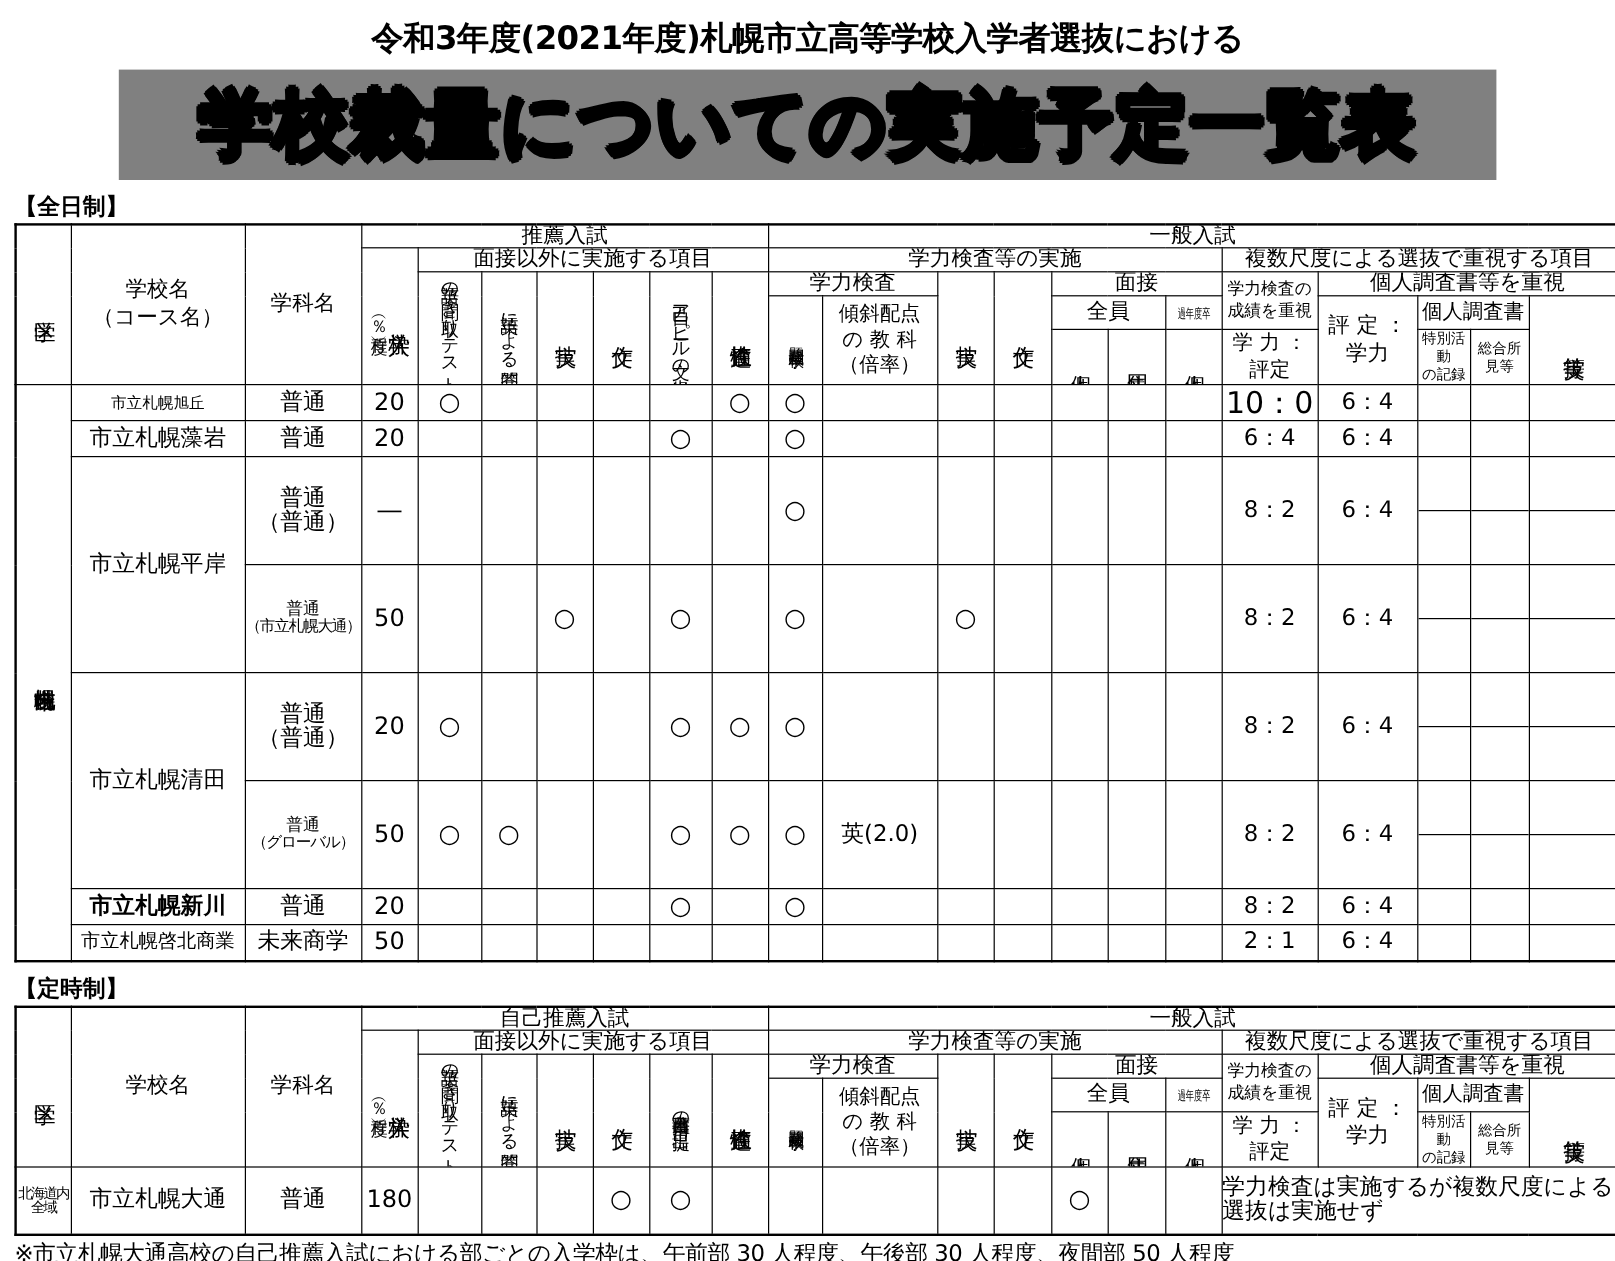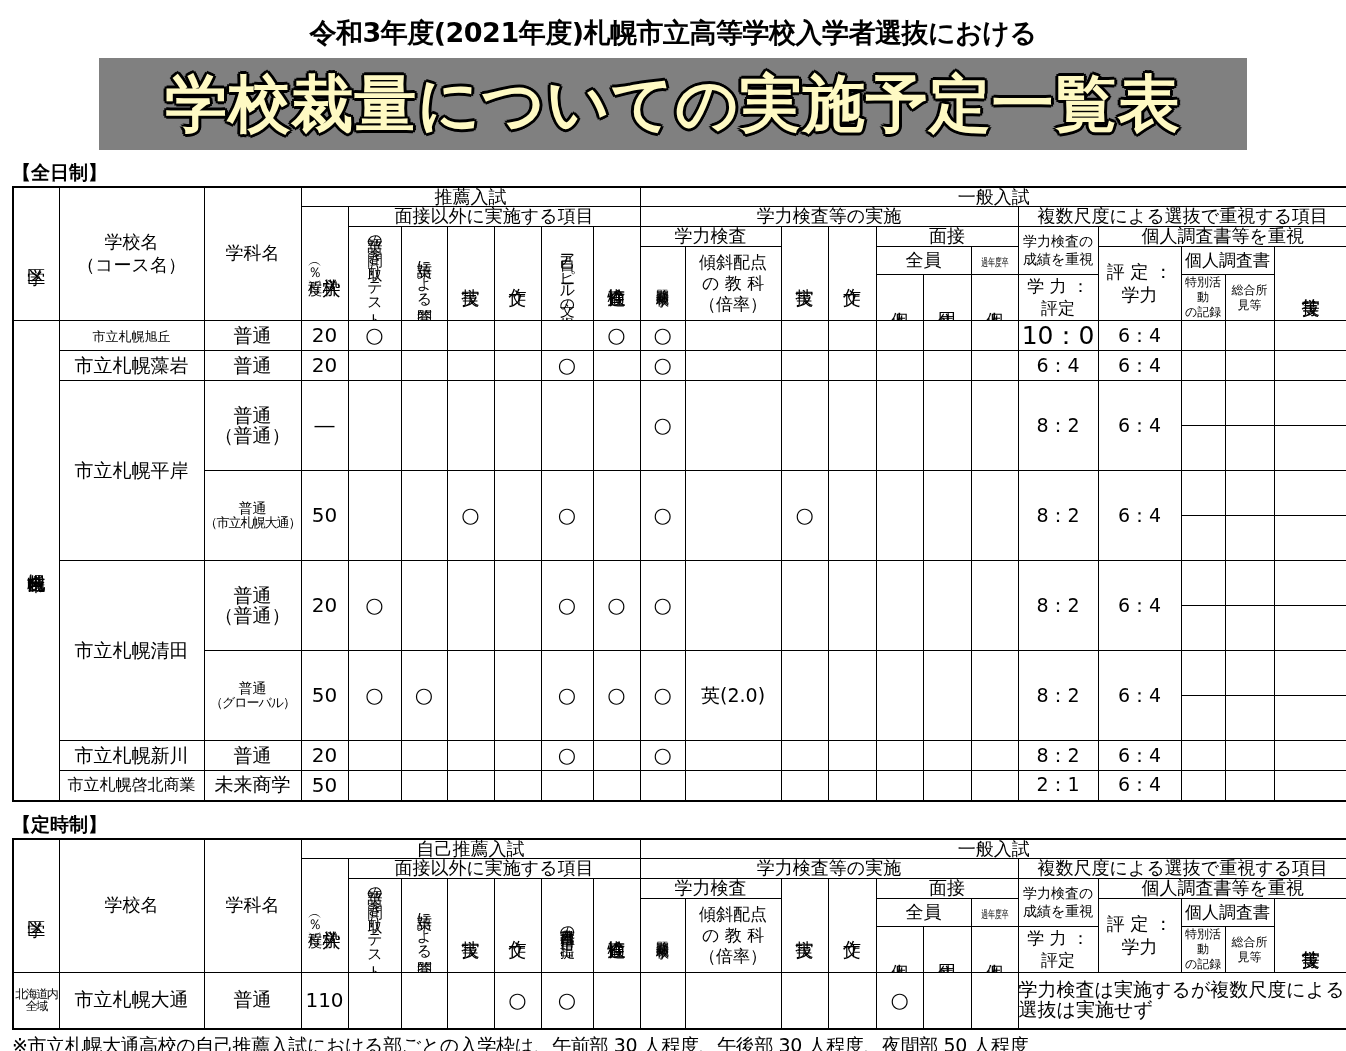--- a/index.html
+++ b/index.html
@@ -27,21 +27,21 @@
   .title-bar {
     margin: 10px auto 0 auto;
     width: 1148px;
     height: 92px;
     background: #808080;
     display: flex; align-items: center; justify-content: center;
   }
   .title-main {
     font-size: 62px;
     font-weight: bold;
-    color: #fef9c3;
+    color: #000000;
     letter-spacing: 1px;
     text-shadow:
       -2px -2px 0 #000, 2px -2px 0 #000, -2px 2px 0 #000, 2px 2px 0 #000,
       -3px 0 0 #000, 3px 0 0 #000, 0 -3px 0 #000, 0 3px 0 #000;
     white-space: nowrap;
     line-height: 1;
   }
 
   .section-label {
     font-size: 19px;
@@ -508,21 +508,21 @@
           <td class="split">
             <div></div>
             <div></div>
           </td>
           <td class="split">
             <div></div>
             <div></div>
           </td>
         </tr>
         <tr>
-          <td><span style="font-size: 19px;">市立札幌新川</span></td>
+          <td><span style="font-size: 19px; font-weight: bold;">市立札幌新川</span></td>
           <td style="height: 30px;"><span style="font-size: 19px;">普通</span></td>
           <td><span style="font-size: 20px;">20</span></td>
           <td><span class="mark"></span></td>
           <td><span class="mark"></span></td>
           <td><span class="mark"></span></td>
           <td><span class="mark"></span></td>
           <td><span class="mark">○</span></td>
           <td><span class="mark"></span></td>
           <td><span class="mark">○</span></td>
           <td><span style="font-size: 19px;"></span></td>
@@ -756,21 +756,21 @@
       </tr>
       </tbody>
       <tbody id="parttime-body">
         <tr style="height: 56px;">
           <td>
             <div style="font-size: 12px; letter-spacing: -1.5px;">北海道内</div>
             <div style="font-size: 12px; letter-spacing: -1.5px;">全域</div>
           </td>
           <td><span style="font-size: 19px; margin-top: 32px;">市立札幌大通</span></td>
           <td><span style="font-size: 19px;">普通</span></td>
-          <td><span style="font-size: 20px;">110</span></td>
+          <td><span style="font-size: 20px;">180</span></td>
           <td><span class="mark"></span></td>
           <td><span class="mark"></span></td>
           <td><span class="mark"></span></td>
           <td><span class="mark">○</span></td>
           <td><span class="mark">○</span></td>
           <td><span class="mark"></span></td>
           <td><span class="mark"></span></td>
           <td><span class="mark"></span></td>
           <td><span class="mark"></span></td>
           <td><span class="mark"></span></td>

